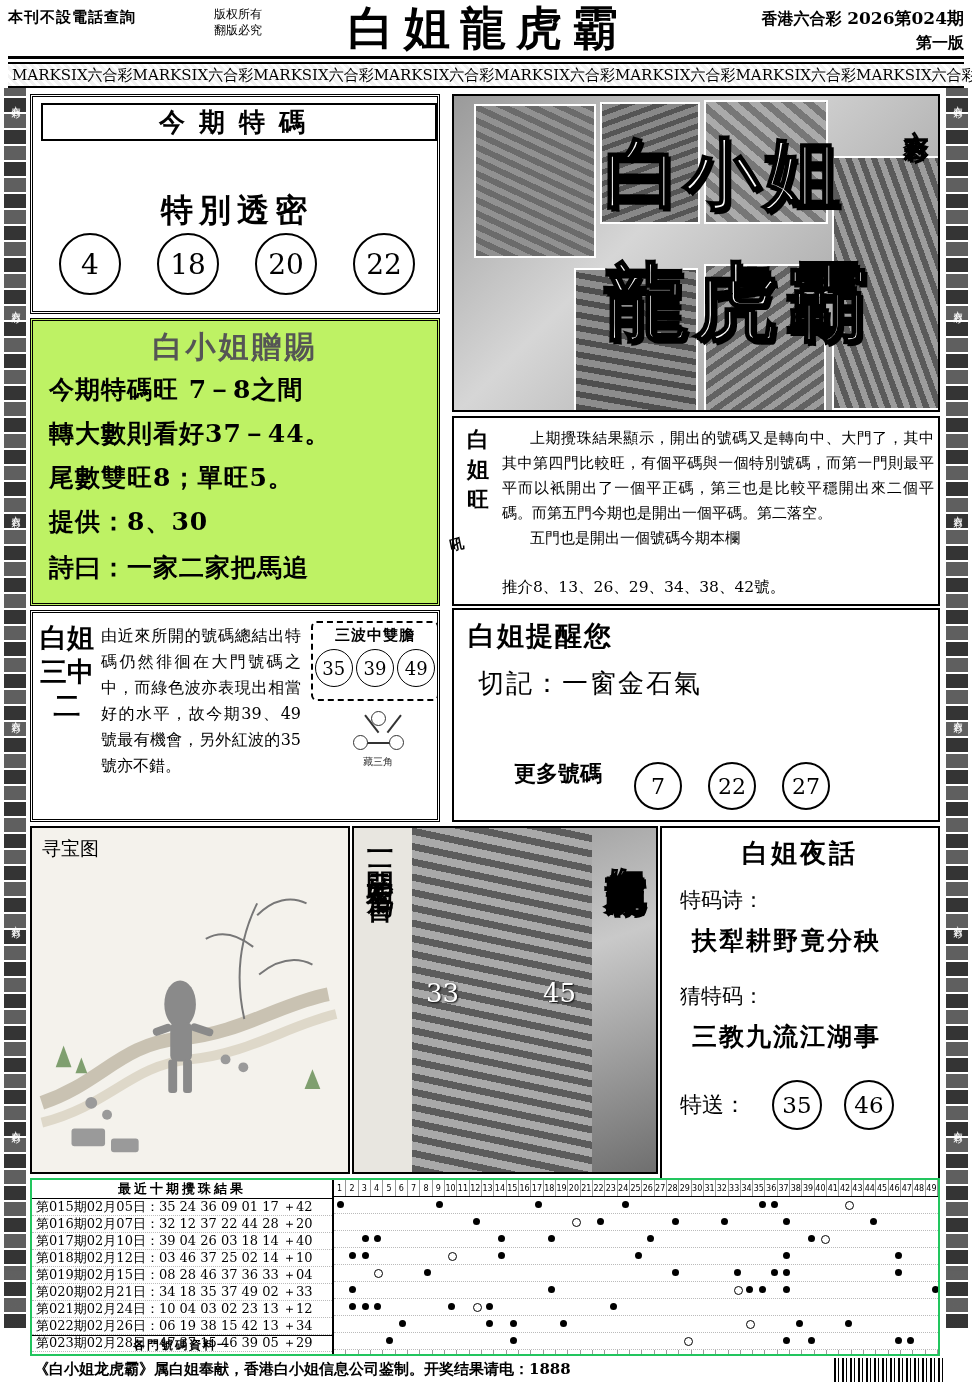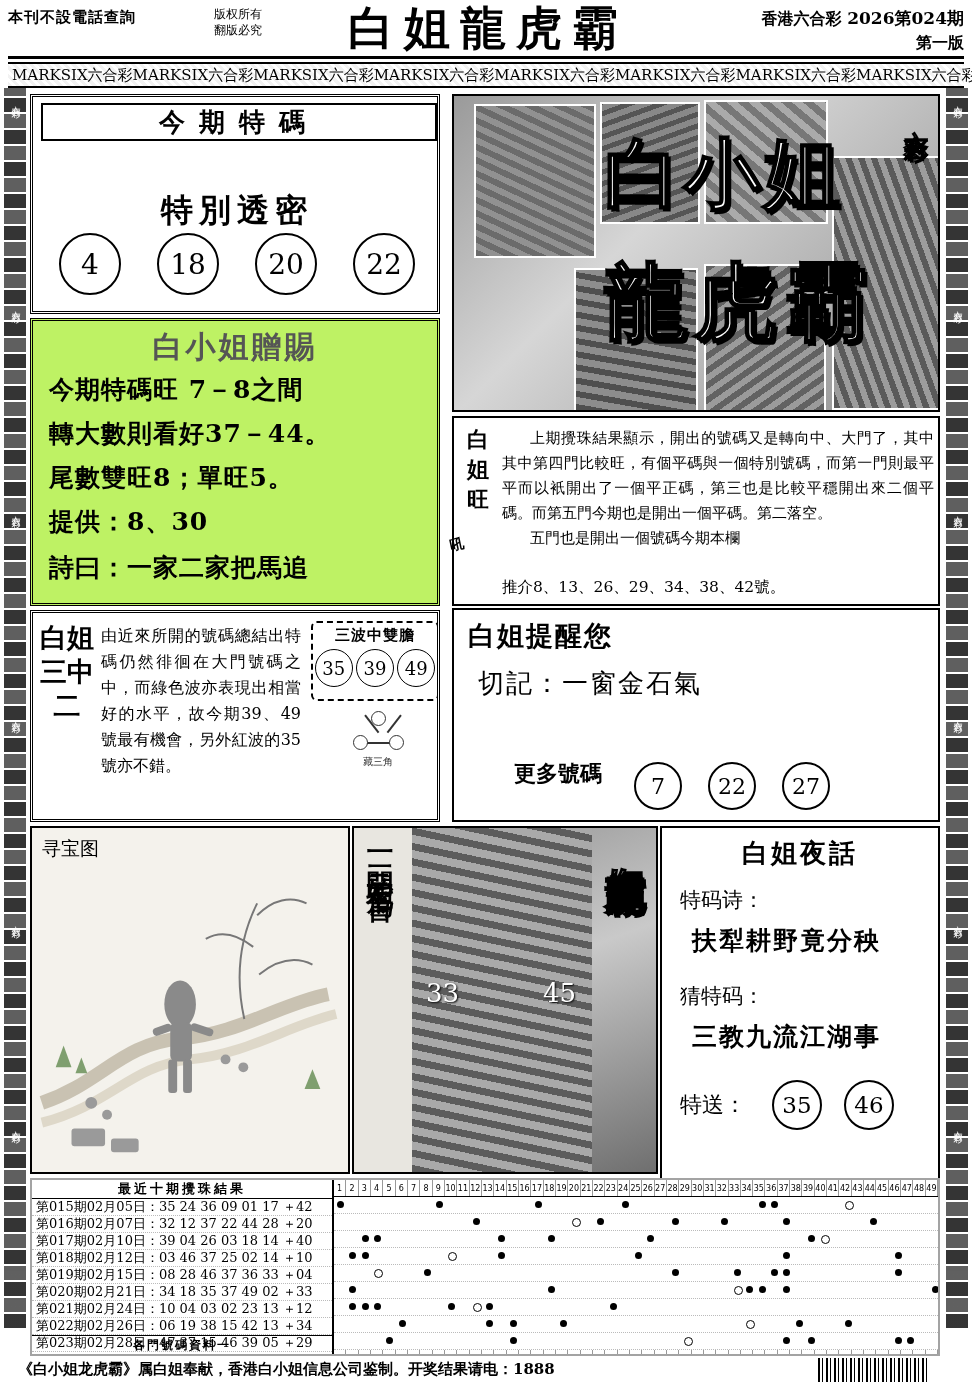--- a/index.html
+++ b/index.html
@@ -149,39 +149,39 @@
   #night-box{left:660px;top:826px;width:280px;height:404px;border:2px solid #000;background:#fff;}
   #night-title{position:absolute;left:0;top:8px;width:100%;text-align:center;font-size:26px;font-weight:bold;
                letter-spacing:3px;font-family:"DejaVu Serif",serif;}
   .nt-lbl{position:absolute;left:18px;font-size:21px;font-family:"DejaVu Serif",serif;}
   .nt-val{position:absolute;left:30px;font-size:25px;font-weight:bold;font-family:"DejaVu Serif",serif;letter-spacing:2px;}
   #nt1{top:58px;} #nt2{top:96px;} #nt3{top:154px;} #nt4{top:192px;}
   #nt-send{position:absolute;left:18px;top:262px;font-size:22px;font-family:"DejaVu Serif",serif;}
   #nt-balls{position:absolute;left:110px;top:252px;display:flex;gap:22px;}
 
   
-  #res-box{left:30px;top:1178px;width:910px;height:178px;border:2px solid #a3a3a3;background:#fff;overflow:hidden;}
+  #res-box{left:30px;top:1178px;width:910px;height:178px;border:2px solid #22c55e;background:#fff;overflow:hidden;}
   #res-left{position:absolute;left:0;top:0;width:300px;height:100%;border-right:2px solid #000;}
   #res-head{height:18px;border-bottom:1px solid #000;display:flex;align-items:center;justify-content:center;
             font-size:13px;font-weight:bold;font-family:"DejaVu Serif",serif;letter-spacing:3px;}
   .res-row{height:16px;display:flex;align-items:center;font-size:13px;font-family:"DejaVu Serif",serif;
            padding-left:4px;border-bottom:1px dotted #bbb;white-space:nowrap;}
   #res-foot{position:absolute;left:0;bottom:0;width:300px;height:18px;border-top:1px solid #000;
             display:flex;align-items:center;justify-content:center;font-size:12px;font-weight:bold;
             font-family:"DejaVu Serif",serif;letter-spacing:2px;}
   #res-right{position:absolute;left:302px;top:0;right:0;height:100%;}
   .num-header{display:flex;height:16px;border-bottom:1px solid #000;}
   .num-header span{font-size:8px;font-family:"DejaVu Sans",sans-serif;display:flex;align-items:center;
                    justify-content:center;border-right:1px solid #999;}
   .dot-row{height:16px;border-bottom:1px dotted #bbb;position:relative;}
   .dot{position:absolute;top:4px;width:7px;height:7px;border-radius:50%;background:#000;}
   .dot.open{background:#fff;border:1px solid #000;}
 
   
-  #footer{left:18px;top:1358px;width:910px;height:26px;}
+  #footer{left:34px;top:1358px;width:910px;height:26px;}
   #foot-text{position:absolute;left:0;top:2px;font-size:15px;font-weight:bold;font-family:"DejaVu Serif",serif;}
   #barcode{position:absolute;right:0;top:0;width:110px;height:24px;
            background:repeating-linear-gradient(90deg,#000 0 2px,#fff 2px 4px,#000 4px 5px,#fff 5px 8px);}
 </style>
 </head>
 <body>
 
 <div id="page">
 
   <div id="masthead">

